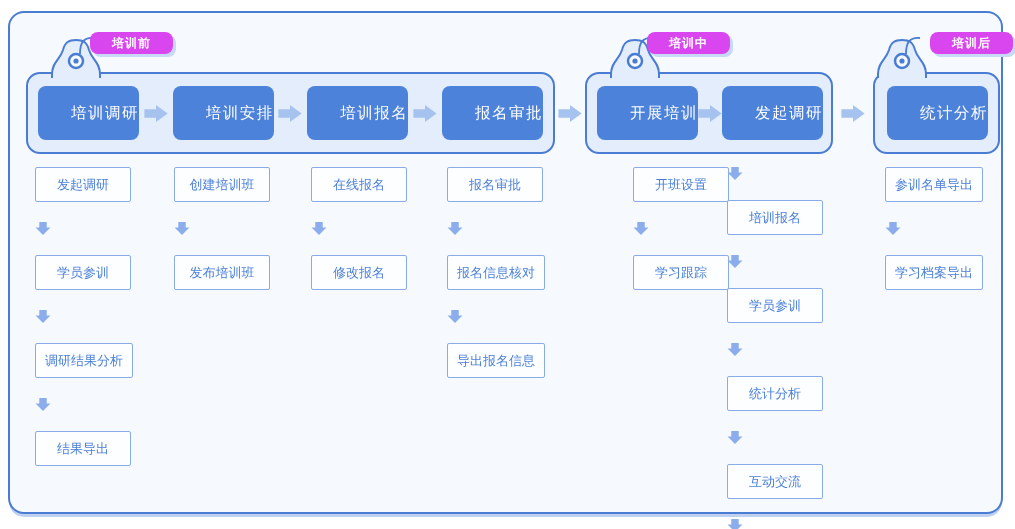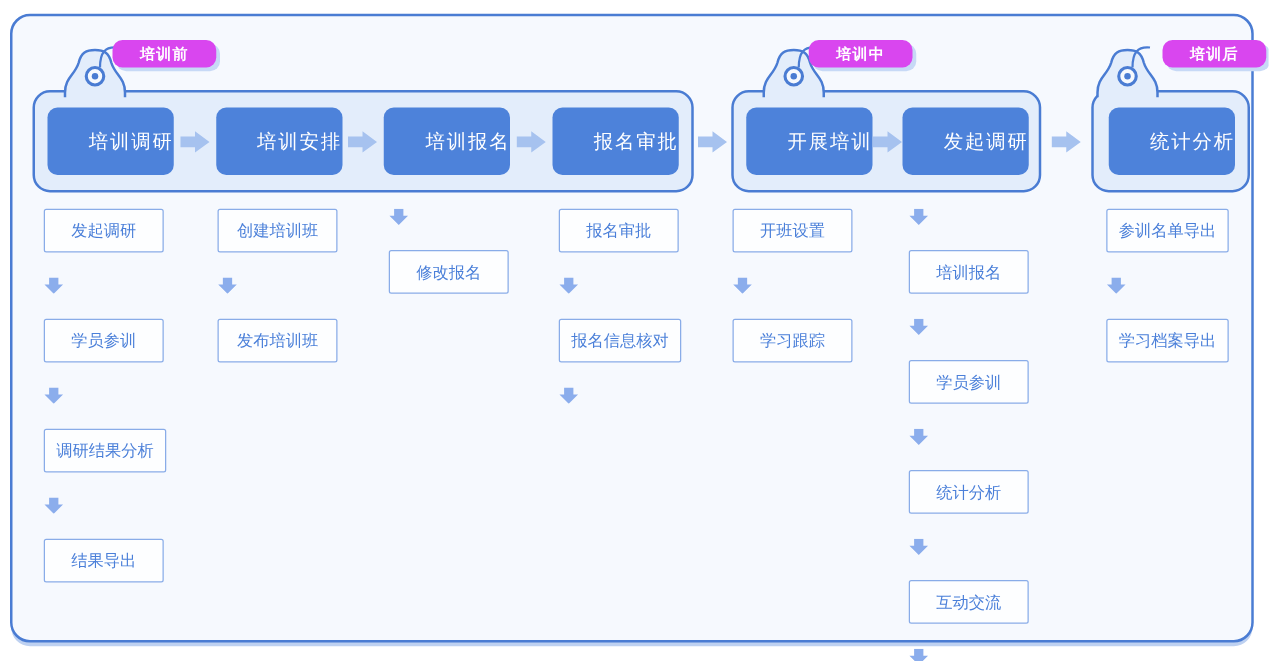--- a/index.html
+++ b/index.html
@@ -134,38 +134,40 @@
 
   <div class="subcol" style="left:222px">
     <div class="subbox">创建培训班</div>
     <svg class="da" viewBox="0 0 16 14">
         <path d="M4 0h8v6h4l-8 8-8-8h4z"></path>
       </svg>
     <div class="subbox">发布培训班</div>
   </div>
 
   <div class="subcol" style="left:359px">
+    <div class="subbox">在线报名</div>
     <svg class="da" viewBox="0 0 16 14">
         <path d="M4 0h8v6h4l-8 8-8-8h4z"></path>
       </svg>
     <div class="subbox">修改报名</div>
   </div>
 
   <div class="subcol" style="left:496px">
     <div class="subbox">报名审批</div>
     <svg class="da" viewBox="0 0 16 14">
         <path d="M4 0h8v6h4l-8 8-8-8h4z"></path>
       </svg>
     <div class="subbox">报名信息核对</div>
     <svg class="da" viewBox="0 0 16 14">
         <path d="M4 0h8v6h4l-8 8-8-8h4z"></path>
       </svg>
-  </div>
-
-  <div class="subcol" style="left:634px">
+    <div class="subbox">导出报名信息</div>
+  </div>
+
+  <div class="subcol" style="left:681px">
     <div class="subbox">开班设置</div>
     <svg class="da" viewBox="0 0 16 14">
         <path d="M4 0h8v6h4l-8 8-8-8h4z"></path>
       </svg>
     <div class="subbox">学习跟踪</div>
   </div>
 
   <div class="subcol" style="left:775px">
     <svg class="da" viewBox="0 0 16 14">
         <path d="M4 0h8v6h4l-8 8-8-8h4z"></path>

